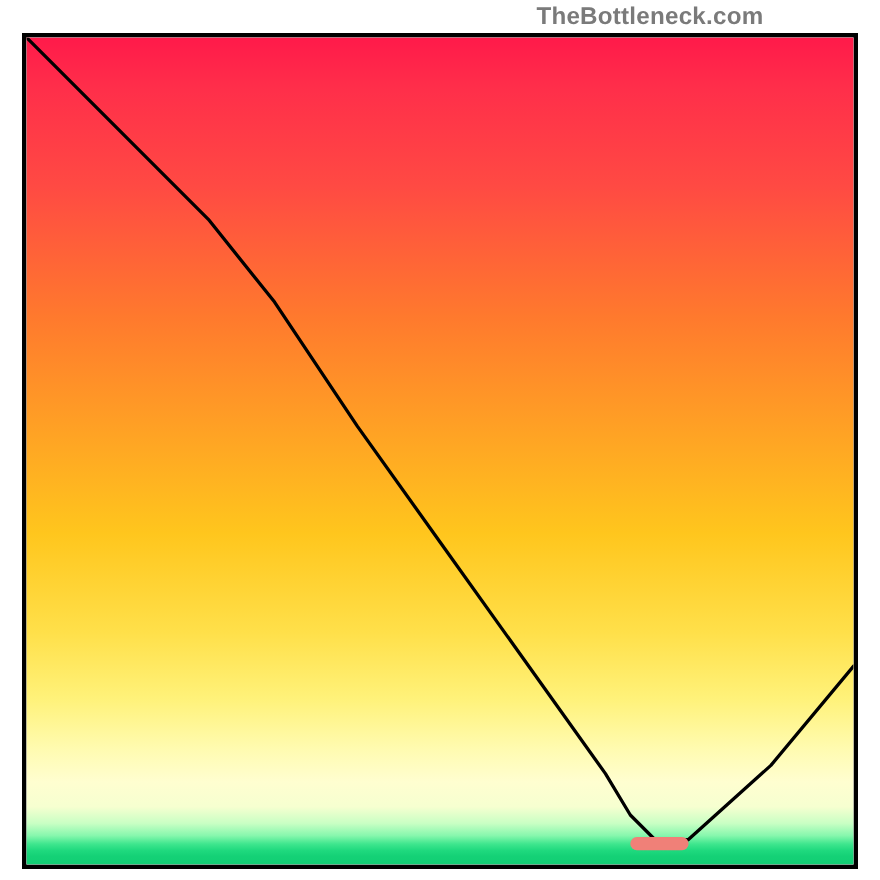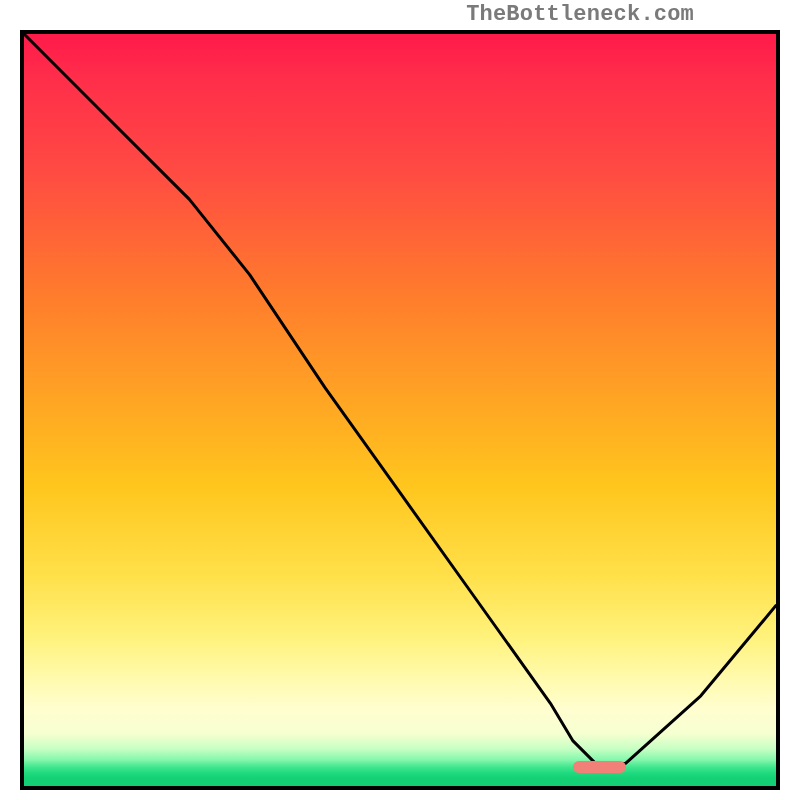--- a/index.html
+++ b/index.html
@@ -8,21 +8,20 @@
     width: 800px;
     height: 800px;
     background: #ffffff;
     font-family: Arial, Helvetica, sans-serif;
     overflow: hidden;
   }
   .wrap {
     position: relative;
     width: 704px;
     height: 800px;
-    font-family: Liberation Mono, monospace;
   }
   .watermark {
     position: absolute;
     top: 2px;
     right: 10px;
     font-size: 22px;
     font-weight: 600;
     color: #7a7a7a;
     letter-spacing: 0.2px;
   }

